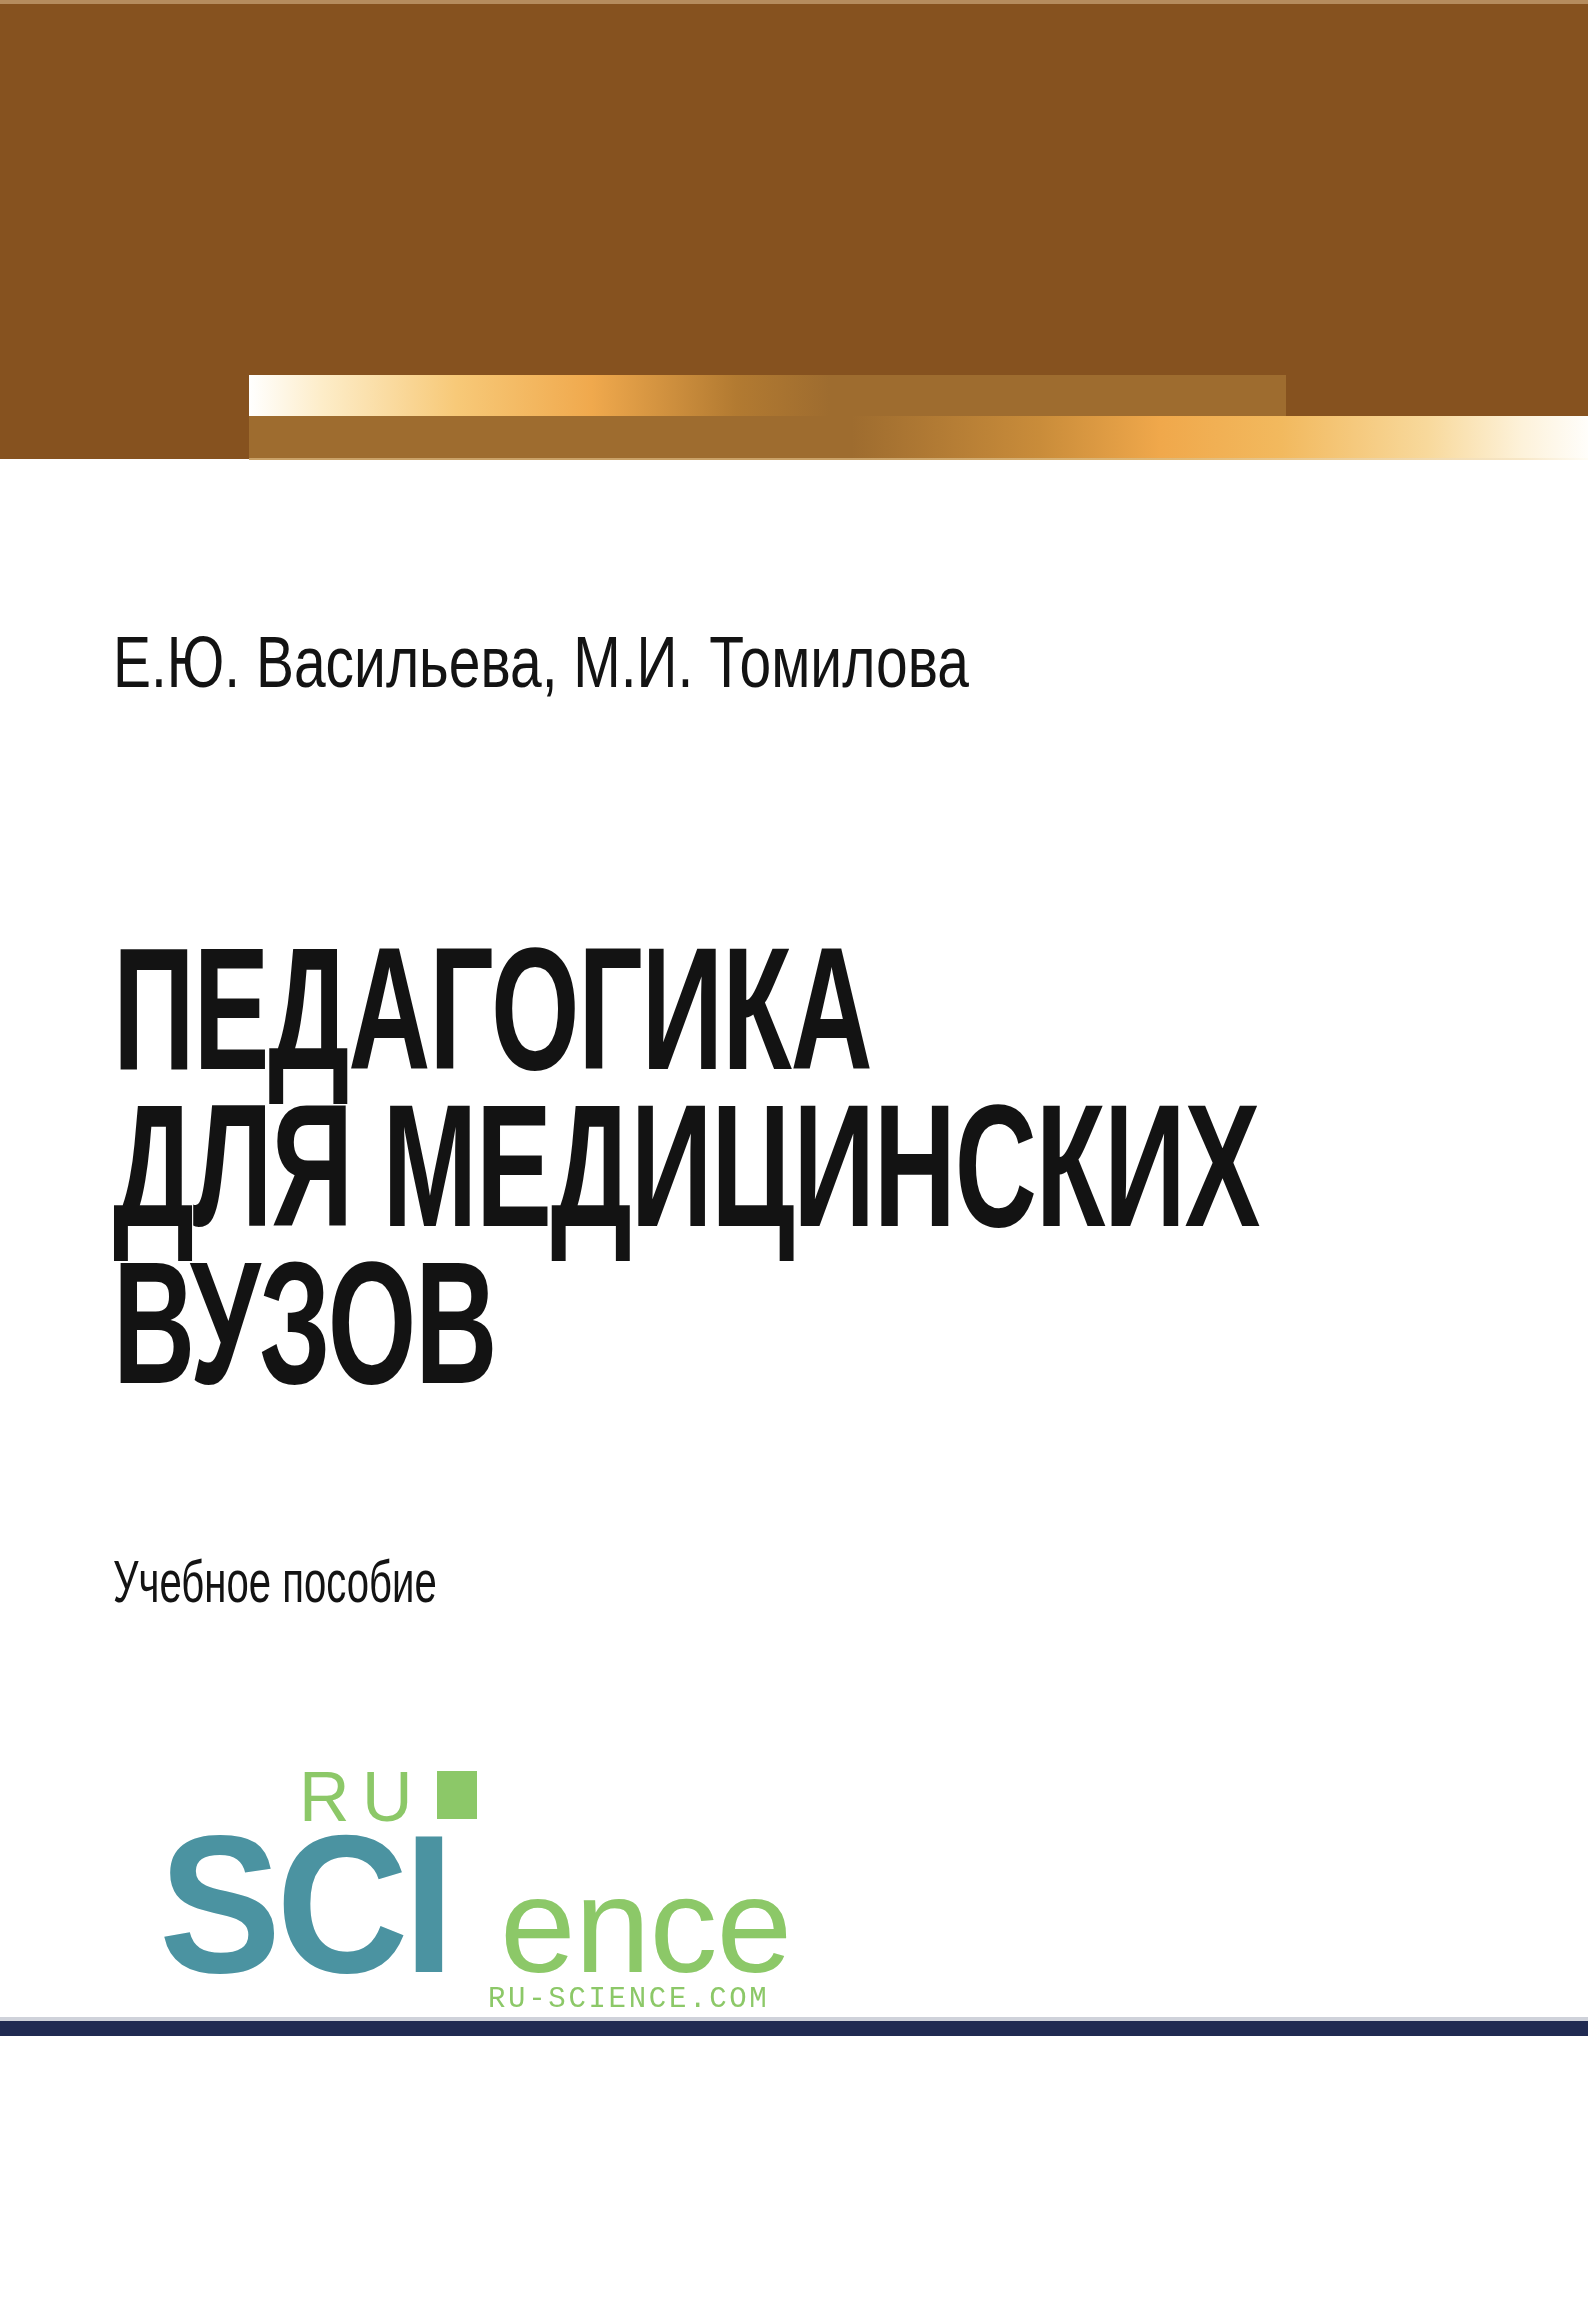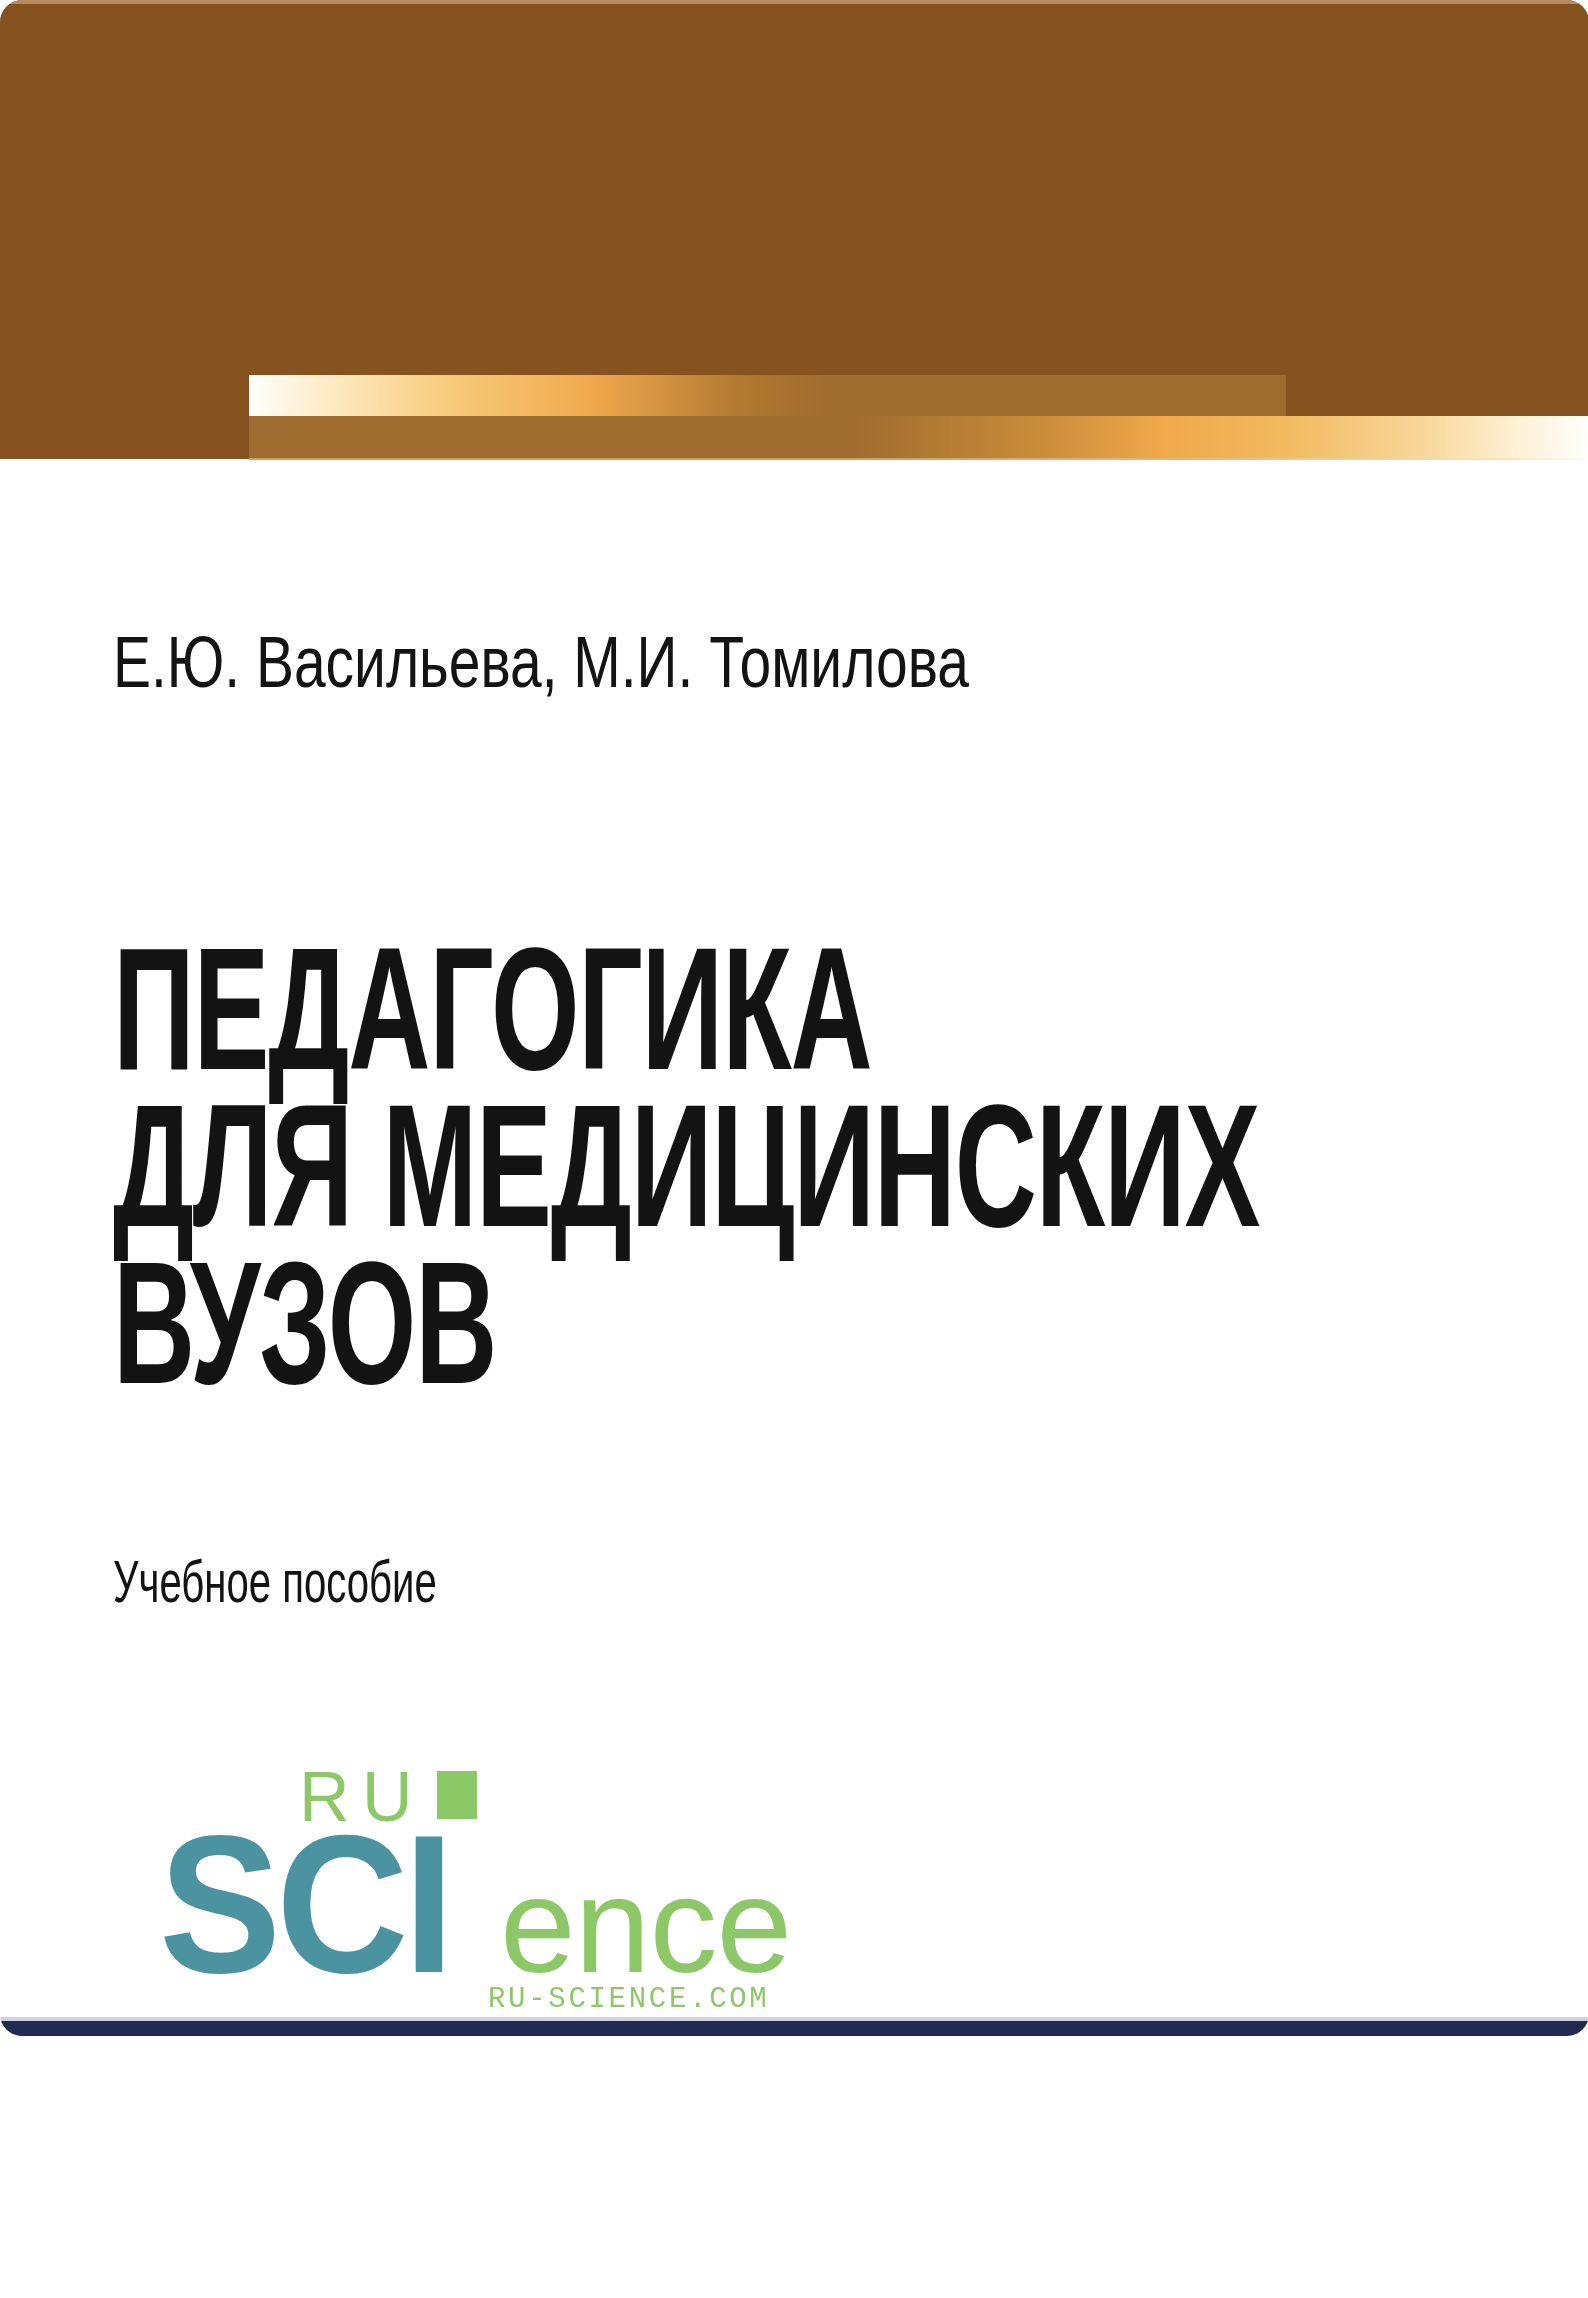--- a/index.html
+++ b/index.html
@@ -1,18 +1,18 @@
 <!DOCTYPE html>
 <html style="--brown: #86521f; --brown-strip: #b58c5e; --ribbon-brown: #9e6c2f; --green: #8cc868; --teal: #4b93a1; --navy: #202a52; --separator: #cfd2da; --text: #131313;font-size:14.3px"><head>
 <meta charset="utf-8">
 <style>
   html,body{margin:0;padding:0;background:#ffffff;}
   .page{
     position:relative;width:1589px;height:2036px;overflow:hidden;
-    background:#ffffff;font-family:"Liberation Sans",sans-serif;border-radius:22px;
+    background:#ffffff;font-family:"Liberation Sans",sans-serif;
   }
   
   .top-band{position:absolute;left:0;top:0;width:1589px;height:459px;background:var(--brown);}
   .top-band-strip{position:absolute;left:0;top:0;width:1589px;height:3.6px;background:var(--brown-strip);}
   
   .ribbon-upper{
     position:absolute;left:249px;top:375px;width:1037px;height:41px;
     background:linear-gradient(90deg,#ffffff 0%,#fdedc9 7%,#f7c978 20%,#f0a94d 33%,
       #b27a31 47%,var(--ribbon-brown) 56%,var(--ribbon-brown) 100%);
   }

